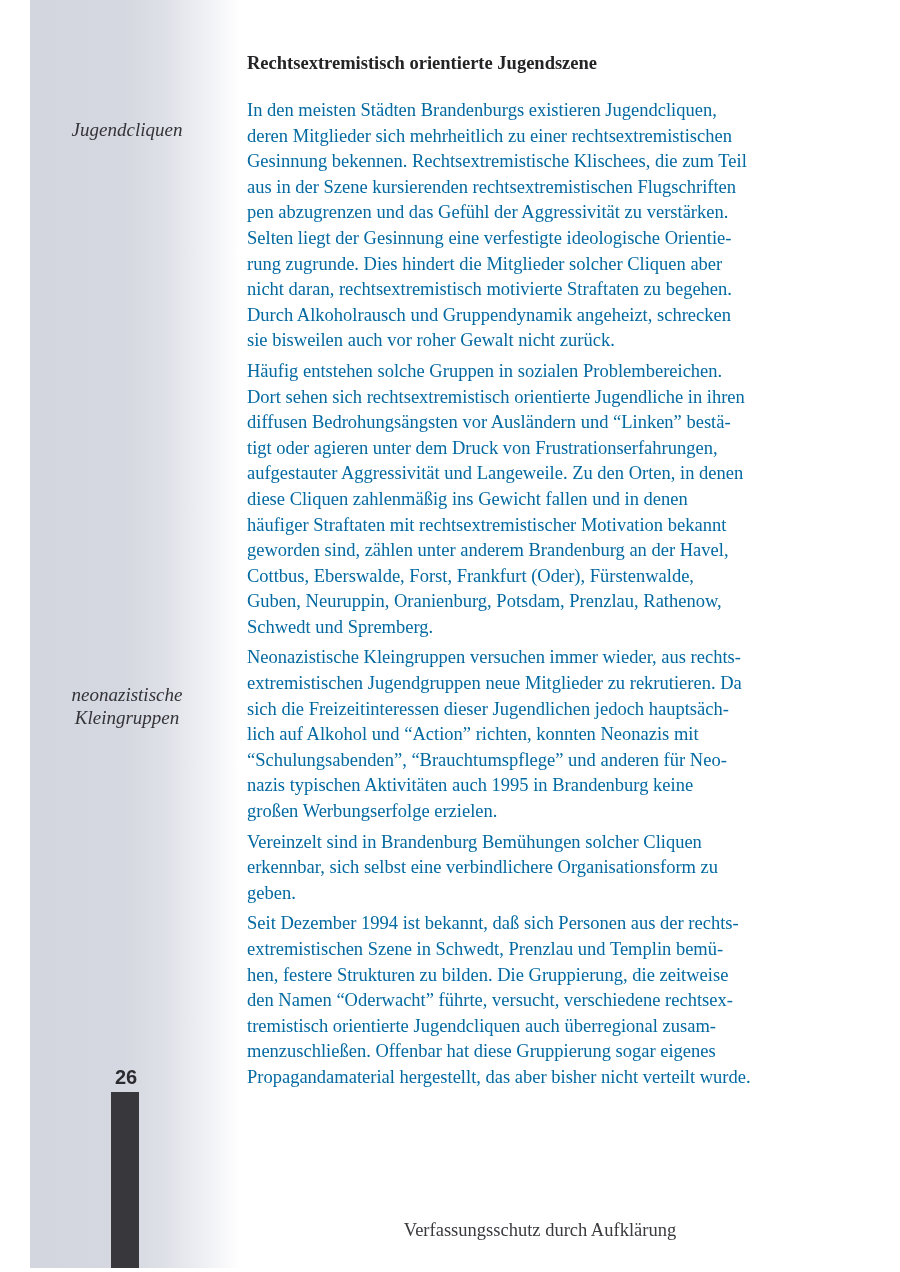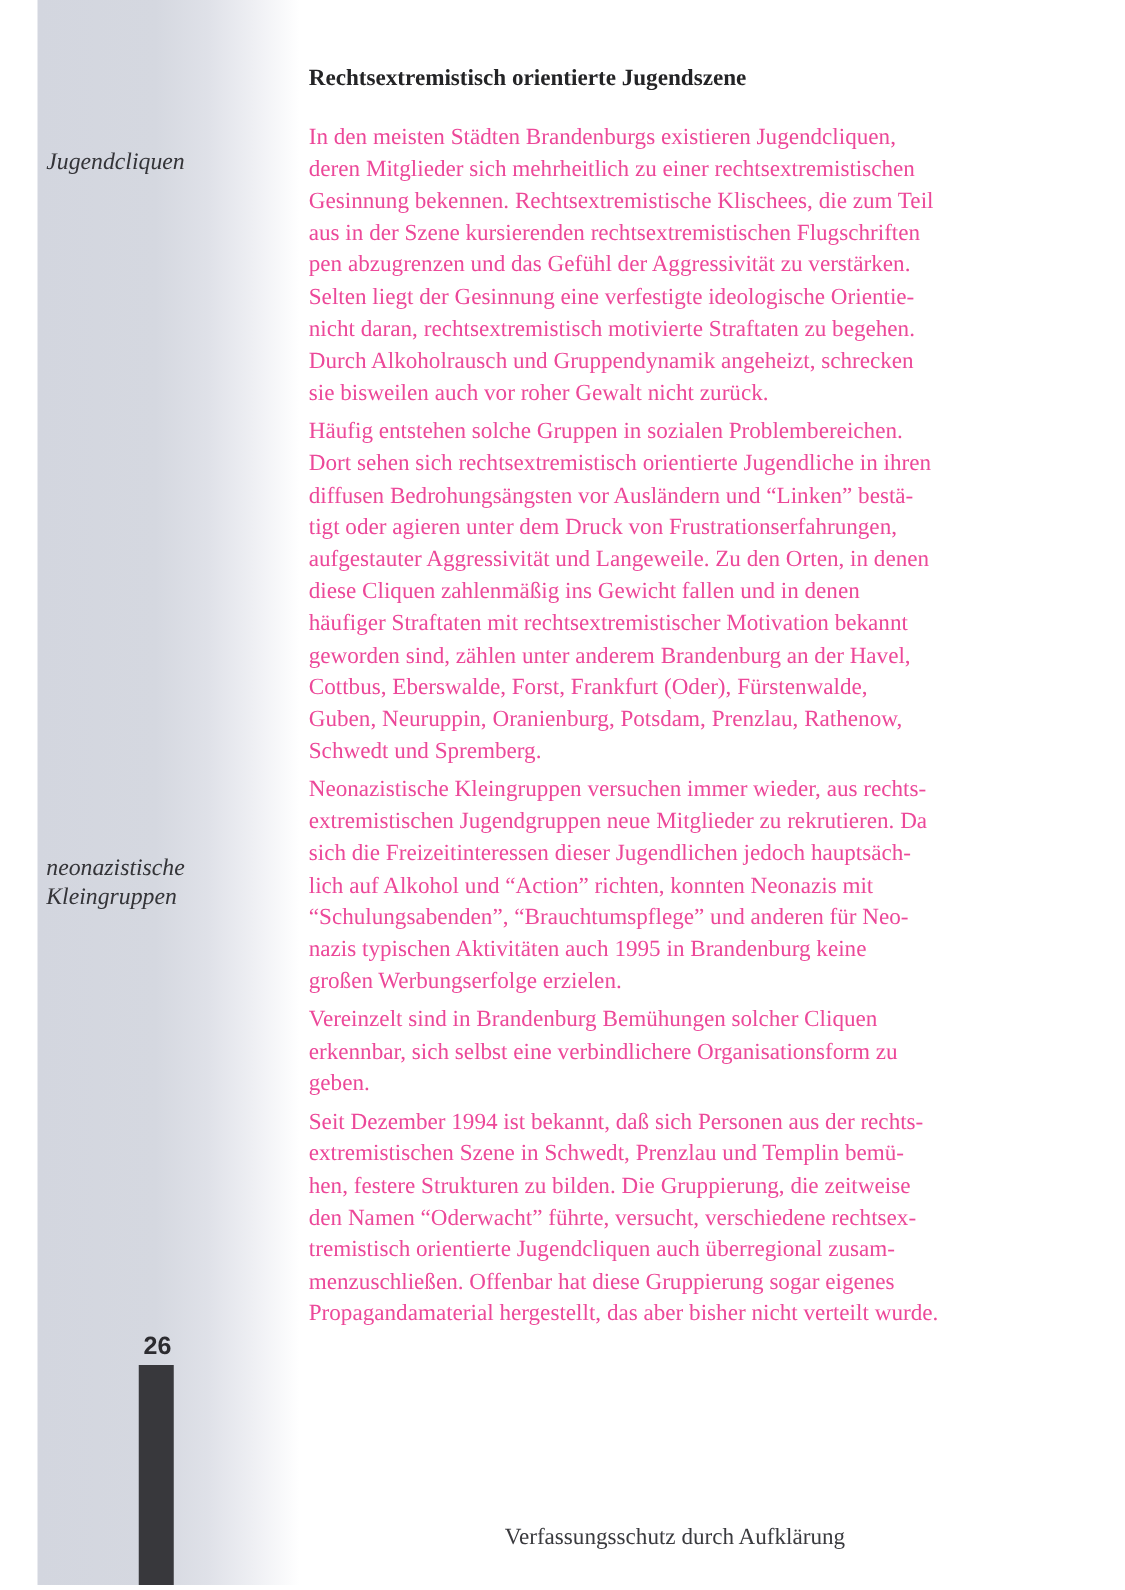--- a/index.html
+++ b/index.html
@@ -25,20 +25,21 @@
         #d3d6df 0%,
         #d5d8e0 45%,
         #dfe1e8 65%,
         #eeeff3 82%,
         #ffffff 100%);
     }
     .margin-note {
       position: absolute;
       width: 180px;
       left: 37px;
+      text-align: center;
       font-style: italic;
       font-size: 19px;
       line-height: 23px;
       color: #343438;
     }
     .page-number {
       position: absolute;
       left: 100px;
       width: 52px;
       top: 1066px;
@@ -67,21 +68,21 @@
       font-weight: bold;
       font-size: 18.5px;
       line-height: 22px;
       margin: 0 0 24px 0;
       color: #242426;
     }
     .para {
       font-size: 18.5px;
       line-height: 25.6px;
       margin: 0 0 5px 0;
-      color: #ec4899;
+      color: #0369a1;
     }
     .para .ln {
       display: block;
       white-space: nowrap;
     }
     .footer {
       position: absolute;
       left: 360px;
       width: 360px;
       top: 1218px;
@@ -111,20 +112,21 @@
 <div class="content">
   <h2 class="heading">Rechtsextremistisch orientierte Jugendszene</h2>
 
   <div class="para">
     <span class="ln">In den meisten Städten Brandenburgs existieren Jugendcliquen,</span>
     <span class="ln">deren Mitglieder sich mehrheitlich zu einer rechtsextremistischen</span>
     <span class="ln">Gesinnung bekennen. Rechtsextremistische Klischees, die zum Teil</span>
     <span class="ln">aus in der Szene kursierenden rechtsextremistischen Flugschriften</span>
     <span class="ln">pen abzugrenzen und das Gefühl der Aggressivität zu verstärken.</span>
     <span class="ln">Selten liegt der Gesinnung eine verfestigte ideologische Orientie-</span>
+    <span class="ln">rung zugrunde. Dies hindert die Mitglieder solcher Cliquen aber</span>
     <span class="ln">nicht daran, rechtsextremistisch motivierte Straftaten zu begehen.</span>
     <span class="ln">Durch Alkoholrausch und Gruppendynamik angeheizt, schrecken</span>
     <span class="ln">sie bisweilen auch vor roher Gewalt nicht zurück.</span>
   </div>
 
   <div class="para">
     <span class="ln">Häufig entstehen solche Gruppen in sozialen Problembereichen.</span>
     <span class="ln">Dort sehen sich rechtsextremistisch orientierte Jugendliche in ihren</span>
     <span class="ln">diffusen Bedrohungsängsten vor Ausländern und “Linken” bestä-</span>
     <span class="ln">tigt oder agieren unter dem Druck von Frustrationserfahrungen,</span>

